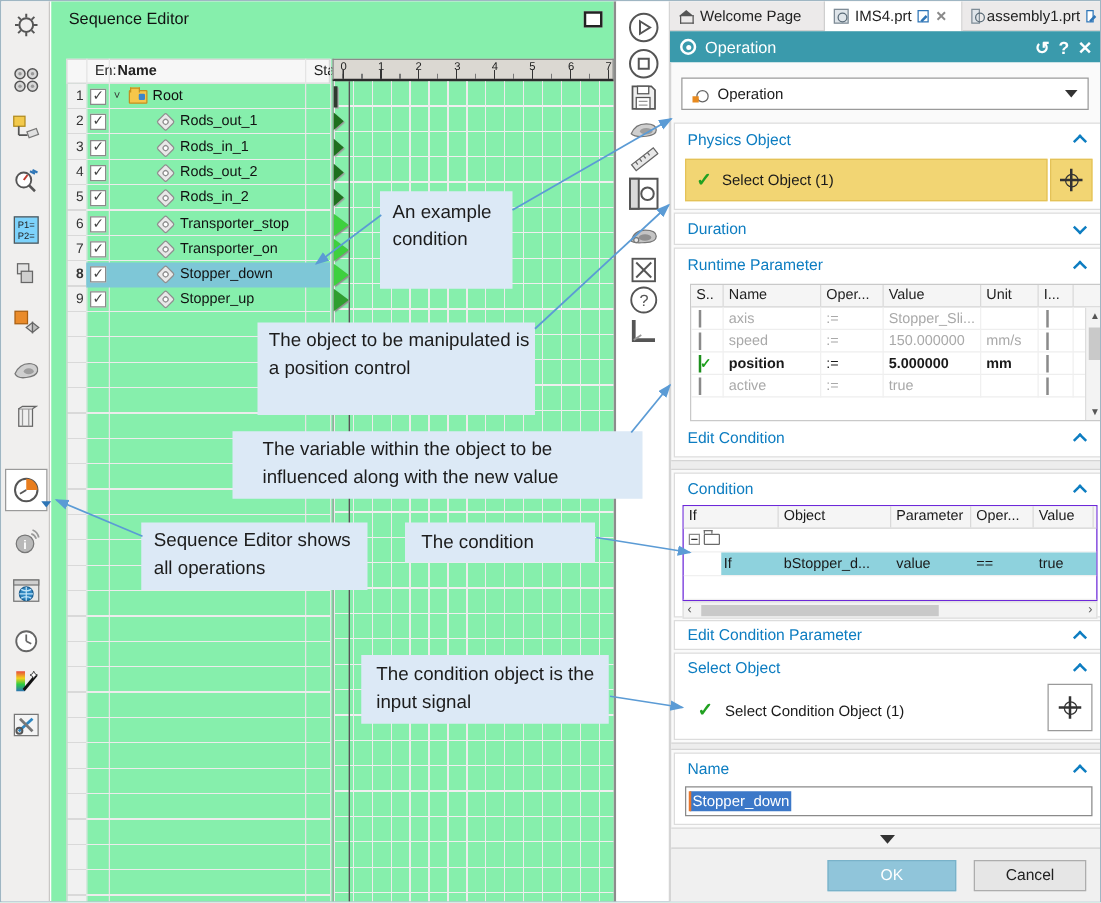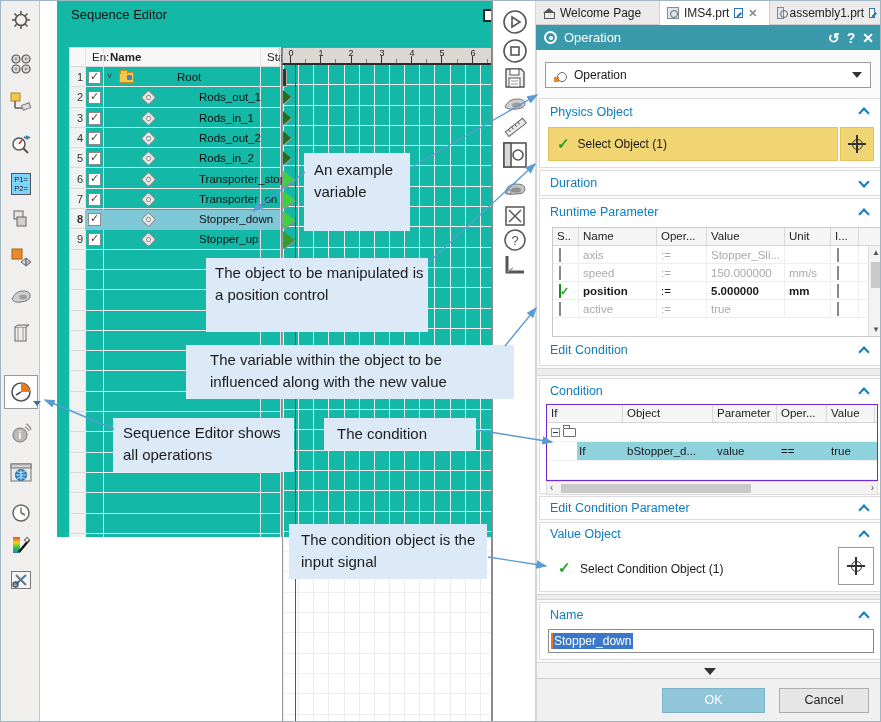--- a/index.html
+++ b/index.html
@@ -7,42 +7,42 @@
   #app{position:relative;width:881px;height:722px;background:#fff;border:1px solid #9fb6c3;overflow:hidden;font-size:12px;color:#1a1a1a;}
 
   
   .left-bar{position:absolute;left:0;top:0;width:39px;height:722px;background:#f0efee;border-right:1px solid #c9c7c5;}
   .lb-ico{position:absolute;left:7px;width:26px;height:26px;display:flex;align-items:center;justify-content:center;}
   .lb-active{left:3px;width:34px;height:34px;background:#fff;border:1px solid #9a9a9a;}
   .p1p2{border:1px solid #555;background:#7dd3fc;font-size:7.5px;line-height:1.2;padding:1px 2px;color:#222;white-space:pre;}
   .dd-tri{position:absolute;right:-4px;bottom:2px;width:0;height:0;border-left:4px solid transparent;border-right:4px solid transparent;border-top:5px solid #2e75b6;}
 
   
-  .seq-panel{position:absolute;left:56px;top:0;width:450px;height:536px;background:#14b8a6;}
+  .seq-panel{position:absolute;left:40px;top:0;width:450px;height:722px;background:#86efac;}
   .seq-title{position:absolute;left:14px;top:6px;font-size:13px;color:#111;}
   .max-box{position:absolute;left:426px;top:8px;width:15px;height:13px;border:2px solid #222;background:#fff;}
   .seq-table-head{position:absolute;left:12px;top:46px;width:211px;height:20px;background:#f7f7f7;border:1px solid #d8d8d8;font-size:11.5px;}
   .seq-table-head span{position:absolute;top:3px;color:#222;}
   .col-line{position:absolute;top:46px;bottom:0;width:1px;background:#e4e4e4;}
   .gutter{position:absolute;left:12px;top:66px;bottom:0;width:16px;background:repeating-linear-gradient(to bottom,#f1f1f1 0 19.3px,#d9d9d9 19.3px 20.3px);border-left:1px solid #d8d8d8;}
   .rowlines{position:absolute;left:28px;top:66px;bottom:0;width:195px;background:repeating-linear-gradient(to bottom,transparent 0 19.3px,#ececec 19.3px 20.3px);}
   .seq-row{position:absolute;left:12px;width:211px;height:20px;}
   .seq-row .num{position:absolute;left:0;top:3px;width:14px;text-align:right;font-size:11px;color:#333;}
   .seq-row[data-selected="true"] .num{font-weight:bold;}
   .seq-row .hl{position:absolute;left:16px;top:0;right:0;bottom:0;}
   .seq-row[data-selected="true"] .hl{background:#7ec7d7;}
   .cbx{position:absolute;left:19px;top:3px;width:13px;height:13px;border:1px solid #8a8a8a;background:#fff;}
   .cbx[data-checked="true"]::after{content:"✓";position:absolute;left:1px;top:-2px;font-size:11px;color:#444;}
   .seq-row .chev{position:absolute;left:38px;top:3px;font-size:9px;color:#333;}
   .folder-ico{position:absolute;left:50px;top:4px;width:15px;height:11px;background:#f6c64a;border:1px solid #c29021;border-radius:1px;}
   .folder-ico::before{content:"";position:absolute;left:0;top:-3px;width:6px;height:3px;background:#f6c64a;border:1px solid #c29021;border-bottom:none;}
   .folder-ico::after{content:"";position:absolute;right:1px;top:2px;width:5px;height:5px;background:#3d85c8;border-radius:1px;}
   .op-ico{position:absolute;left:74px;top:4px;width:11px;height:11px;border:1px solid #8f8f8f;background:#e8e8e8;transform:rotate(45deg);border-radius:2px;}
   .op-ico::after{content:"";position:absolute;left:2px;top:2px;width:3px;height:3px;border-radius:50%;background:#fff;border:1px solid #8f8f8f;}
-  .seq-row .nm{position:absolute;left:91px;top:3px;font-size:11.5px;color:#111;white-space:nowrap;margin-left:39px;}
+  .seq-row .nm{position:absolute;left:91px;top:3px;font-size:11.5px;color:#111;white-space:nowrap;}
   .seq-row .nm-root{left:69px;}
 
   
   .ruler{position:absolute;left:225px;top:46px;width:225px;height:18px;background:#dbd8d2;border:1px solid #8a8a8a;border-bottom:2px solid #2b2b2b;
     background-image:repeating-linear-gradient(to right,#333 0 1px,transparent 1px 30.3px),repeating-linear-gradient(to right,#777 0 1px,transparent 1px 15.15px);
     background-size:220px 7px,220px 4px;background-position:7px 100%,7px 100%;background-repeat:no-repeat,no-repeat;}
   .ruler span{position:absolute;top:0;width:10px;text-align:center;font-size:9px;color:#222;}
   .tgrid{position:absolute;left:225px;top:64px;width:225px;height:658px;border-left:1px solid #9a9a9a;
     background-image:repeating-linear-gradient(to right,#ececec 0 1px,transparent 1px 15.15px),repeating-linear-gradient(to bottom,transparent 0 19.3px,#efefef 19.3px 20.3px);}
   .cursor-line{position:absolute;left:238px;top:64px;width:1px;height:658px;background:#8b8b8b;border-left:1px solid #555;}
@@ -628,21 +628,21 @@
             <span class="rt2">›</span>
           </div>
       </div>
 
       <div class="grp" style="top:446px;height:24px">
         <span class="sec-label" style="top:4px">Edit Condition Parameter</span>
         <span class="chev-b" style="top:7px"></span>
       </div>
 
       <div class="grp" style="top:472px;height:70px">
-        <span class="sec-label" style="top:4px">Value Object</span>
+        <span class="sec-label" style="top:4px">Select Object</span>
         <span class="chev-b" style="top:7px"></span>
         <span class="check-g" style="position:absolute;left:18px;top:36px">✓</span>
         <span style="position:absolute;left:40px;top:39px">Select Condition Object (1)</span>
         <div class="sel-btn" style="top:24px">
           <span class="crosshair">
               <i></i>
             </span>
         </div>
       </div>
 
@@ -658,21 +658,21 @@
 
       <div class="expander" style="top:612px"></div>
 
       <div class="footer">
         <div class="btn btn-ok">OK</div>
         <div class="btn btn-cancel">Cancel</div>
       </div>
     </div>
   </div>
 
-  <div class="callout" style="left:303px;top:152px;width:106px;height:78px;padding:6px 0 0 10px">An example variable</div>
+  <div class="callout" style="left:303px;top:152px;width:106px;height:78px;padding:6px 0 0 10px">An example condition</div>
   <div class="callout" style="left:205px;top:257px;width:222px;height:74px;padding:4px 0 0 9px">The object to be manipulated is a position control</div>
   <div class="callout" style="left:185px;top:344px;width:328px;height:54px;padding:4px 10px 0 24px">The variable within the object to be influenced along with the new value</div>
   <div class="callout" style="left:112px;top:417px;width:181px;height:54px;padding:4px 0 0 10px">Sequence Editor shows all operations</div>
   <div class="callout" style="left:323px;top:417px;width:152px;height:32px;padding:5px 0 0 13px">The condition</div>
   <div class="callout" style="left:288px;top:523px;width:198px;height:55px;padding:5px 0 0 12px">The condition object is the input signal</div>
 
   <svg id="arrows" width="881" height="722">
     <defs>
       <marker id="ah" markerWidth="9" markerHeight="8" refX="7" refY="3" orient="auto">
         <path d="M0,0 L8,3 L0,6 z" fill="#5b9bd5"></path>

